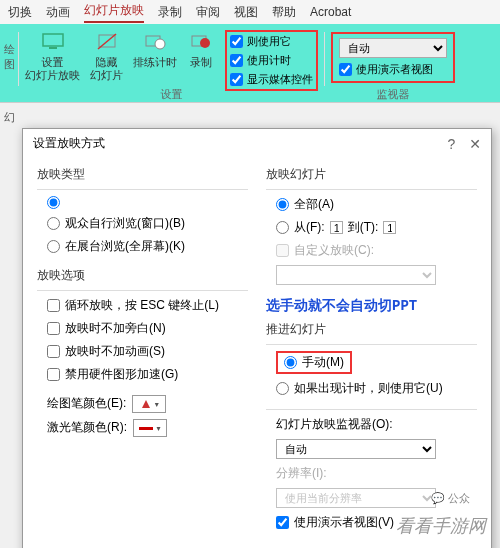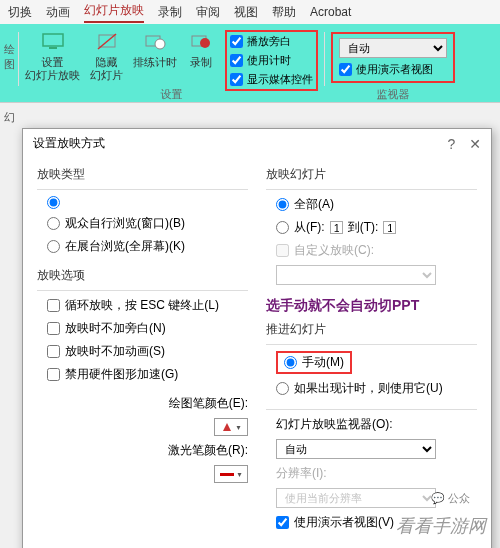--- a/index.html
+++ b/index.html
@@ -33,25 +33,25 @@
 .dlg-close span { cursor: pointer; }
 .dlg-body { display: flex; padding: 8px 14px 12px 14px; gap: 18px; }
 .col { flex: 1; }
 .sect { margin-bottom: 12px; }
 .sect-title { font-size: 12px; color: #333; margin-bottom: 6px; }
 .sect-items { padding-left: 10px; display: flex; flex-direction: column; gap: 6px; }
 .radio-row, .check-row { display: flex; align-items: center; gap: 5px; font-size: 12px; }
 .radio-row input, .check-row input { width: 13px; height: 13px; }
 .hr { border: none; border-top: 1px solid #ddd; margin: 6px 0; }
 .spin { width: 36px; height: 18px; border: 1px solid #aaa; font-size: 11px; padding: 0 3px; }
-.color-row { display: flex; align-items: flex-end; gap: 6px; font-size: 12px; flex-direction: column; }
+.color-row { display: flex; align-items: flex-start; gap: 6px; font-size: 12px; }
 .swatch { width: 34px; height: 18px; border: 1px solid #999; display: inline-flex; align-items: center; justify-content: center; }
 .swatch .bar { width: 14px; height: 3px; background: #c00; }
 .swatch .tri { font-size: 8px; color: #555; margin-left: 3px; }
-.annot { color: #701a75; font-size: 14px; font-weight: bold; margin: 4px 0 6px 0; }
+.annot { color: #1d4ed8; font-size: 14px; font-weight: bold; margin: 4px 0 6px 0; font-family: Liberation Mono, monospace; }
 .sel { width: 160px; height: 20px; border: 1px solid #aaa; font-size: 11px; padding: 0 4px; background: #fff; }
 .disabled { color: #aaa; }
 .watermark { position: absolute; bottom: 10px; right: 14px; color: #999; font-size: 18px; font-style: italic; }
 .small-gray { position: absolute; bottom: 42px; right: 30px; font-size: 11px; color: #888; text-align: center; }
 </style>
 </head>
 <body>
 
 <div class="ribbon">
   <div class="tabs">
@@ -103,21 +103,21 @@
               <svg width="22" height="20">
                 <rect x="2" y="4" width="14" height="10" fill="none" stroke="#888"></rect>
                 <circle cx="15" cy="11" r="5" fill="#c33"></circle>
               </svg>
             </div>
           <div class="lbl">录制</div>
         </div>
         <div class="chk-col redbox">
           <label class="chk-row">
               <input type="checkbox" checked="" style="">
-              <span>播放旁白</span>
+              <span>则使用它</span>
             </label>
           <label class="chk-row">
               <input type="checkbox" checked="" style="">
               <span>使用计时</span>
             </label>
           <label class="chk-row">
               <input type="checkbox" checked="" style="">
               <span>显示媒体控件</span>
             </label>
         </div>

